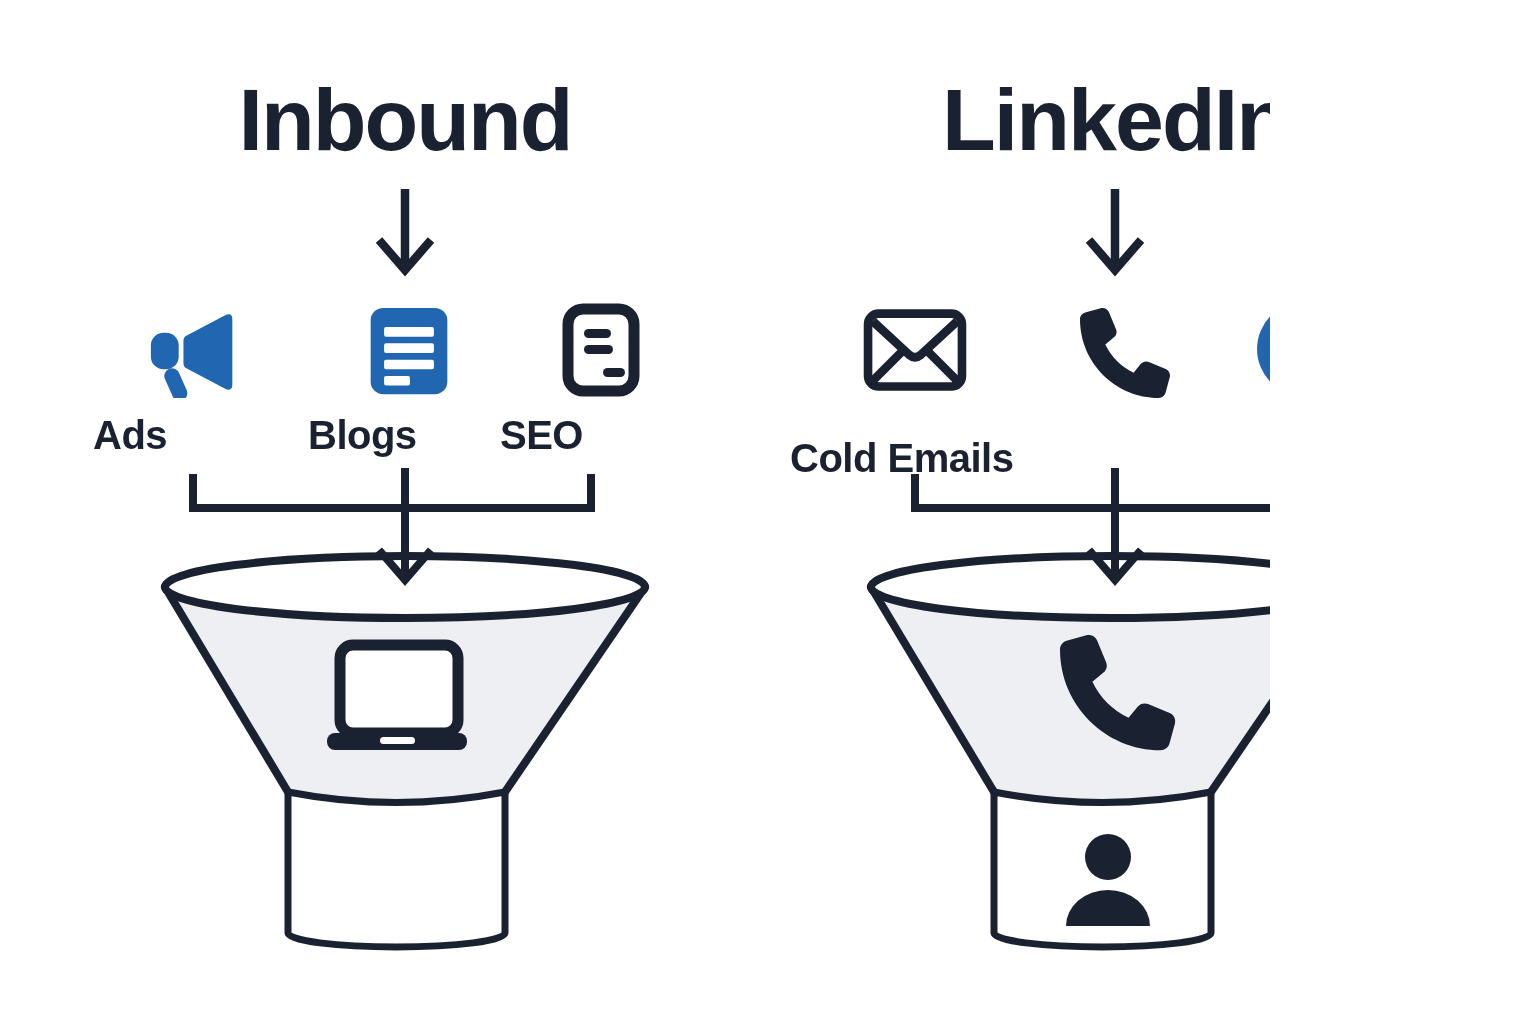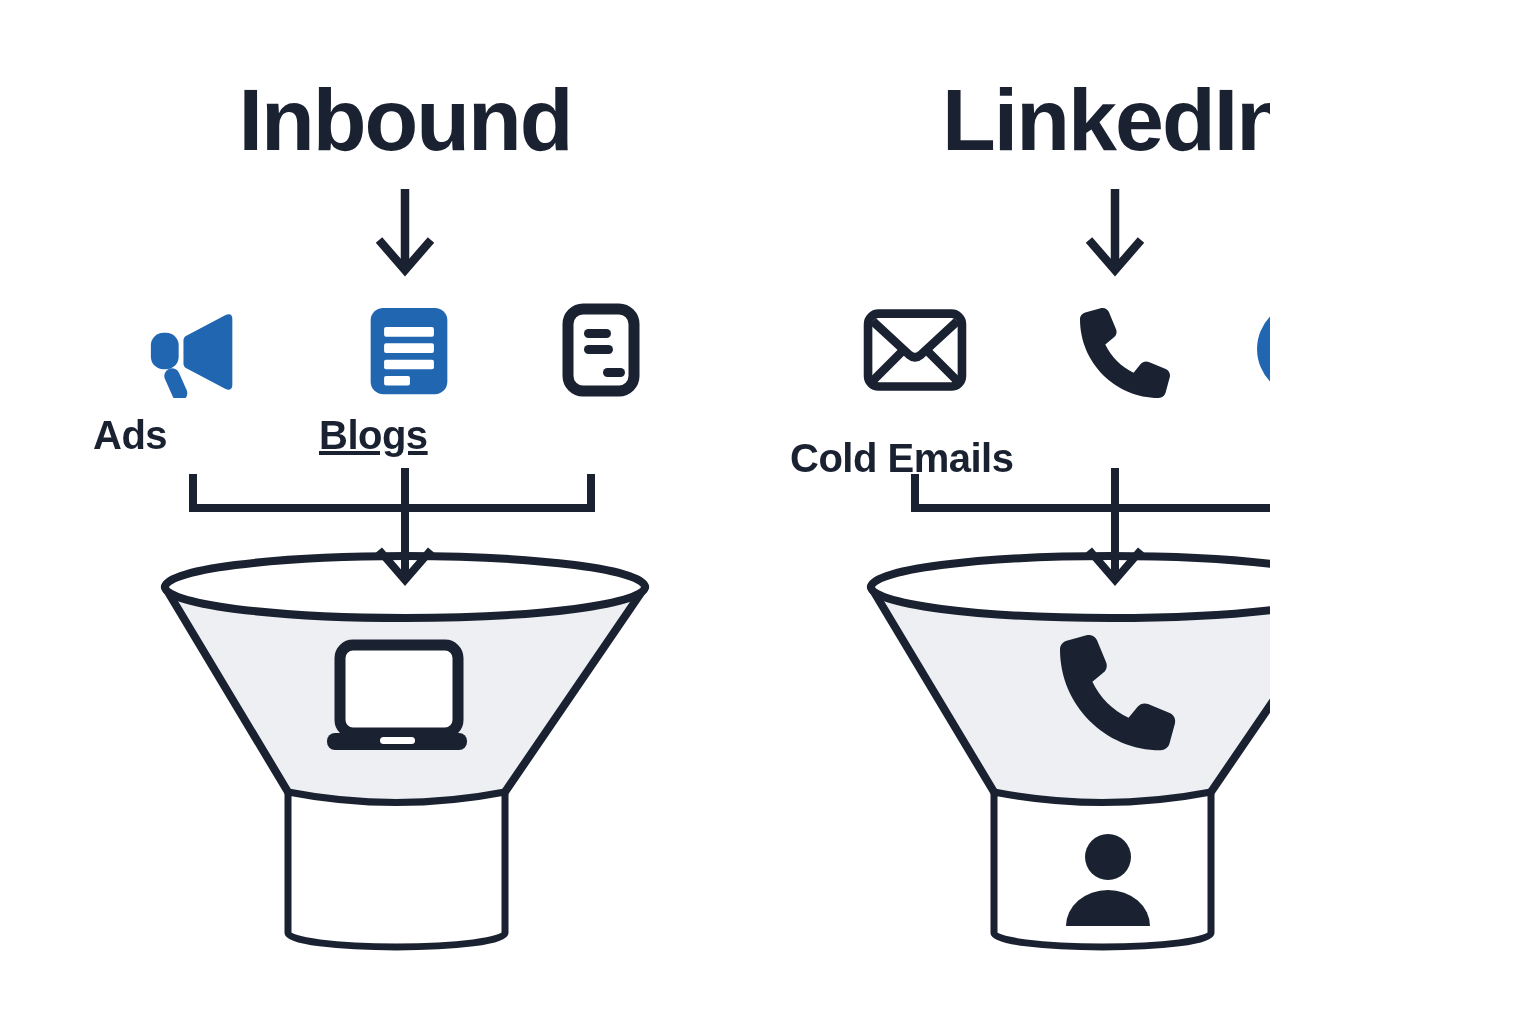--- a/index.html
+++ b/index.html
@@ -66,21 +66,22 @@
   </svg>
 
   <svg class="abs" style="left:555px; top:301px;" width="92" height="96" viewBox="0 0 92 96">
     <rect x="13" y="8" width="66" height="82" rx="15" fill="#ffffff" stroke="#1a2130" stroke-width="11"></rect>
     <rect x="29" y="28" width="27" height="9" rx="4.5" fill="#1a2130"></rect>
     <rect x="29" y="44" width="29" height="9" rx="4.5" fill="#1a2130"></rect>
     <rect x="48" y="67" width="22" height="9" rx="4.5" fill="#1a2130"></rect>
   </svg>
 
   <div class="channel-label" style="left:93px;  width:200px;">Ads</div>
-  <div class="channel-label" style="left:319px; width:200px;text-decoration:underline;">Blogs</div>
+  <div class="channel-label" style="left:308px; width:200px;">Blogs</div>
+  <div class="channel-label" style="left:500px; width:200px;">SEO</div>
 
   <svg class="abs" style="left:150px; top:545px;" width="510" height="412" viewBox="0 0 510 412">
 
     <path d="M 15 42 L 138 247 Q 246 268 355 247 L 495 42 A 240 31 0 0 1 15 42 Z" fill="#edeff2"></path>
 
     <path d="M 138 247 Q 246 268 355 247 L 355 388 A 108.5 14 0 0 1 138 388 Z" fill="#ffffff" stroke="#1a2130" stroke-width="7" stroke-linejoin="round"></path>
 
     <path d="M 15 42 L 138 247 M 495 42 L 355 247" stroke="#1a2130" stroke-width="8" stroke-linecap="round" fill="none"></path>
 
     <ellipse cx="255" cy="42" rx="240" ry="31" fill="#ffffff" stroke="#1a2130" stroke-width="8"></ellipse>

